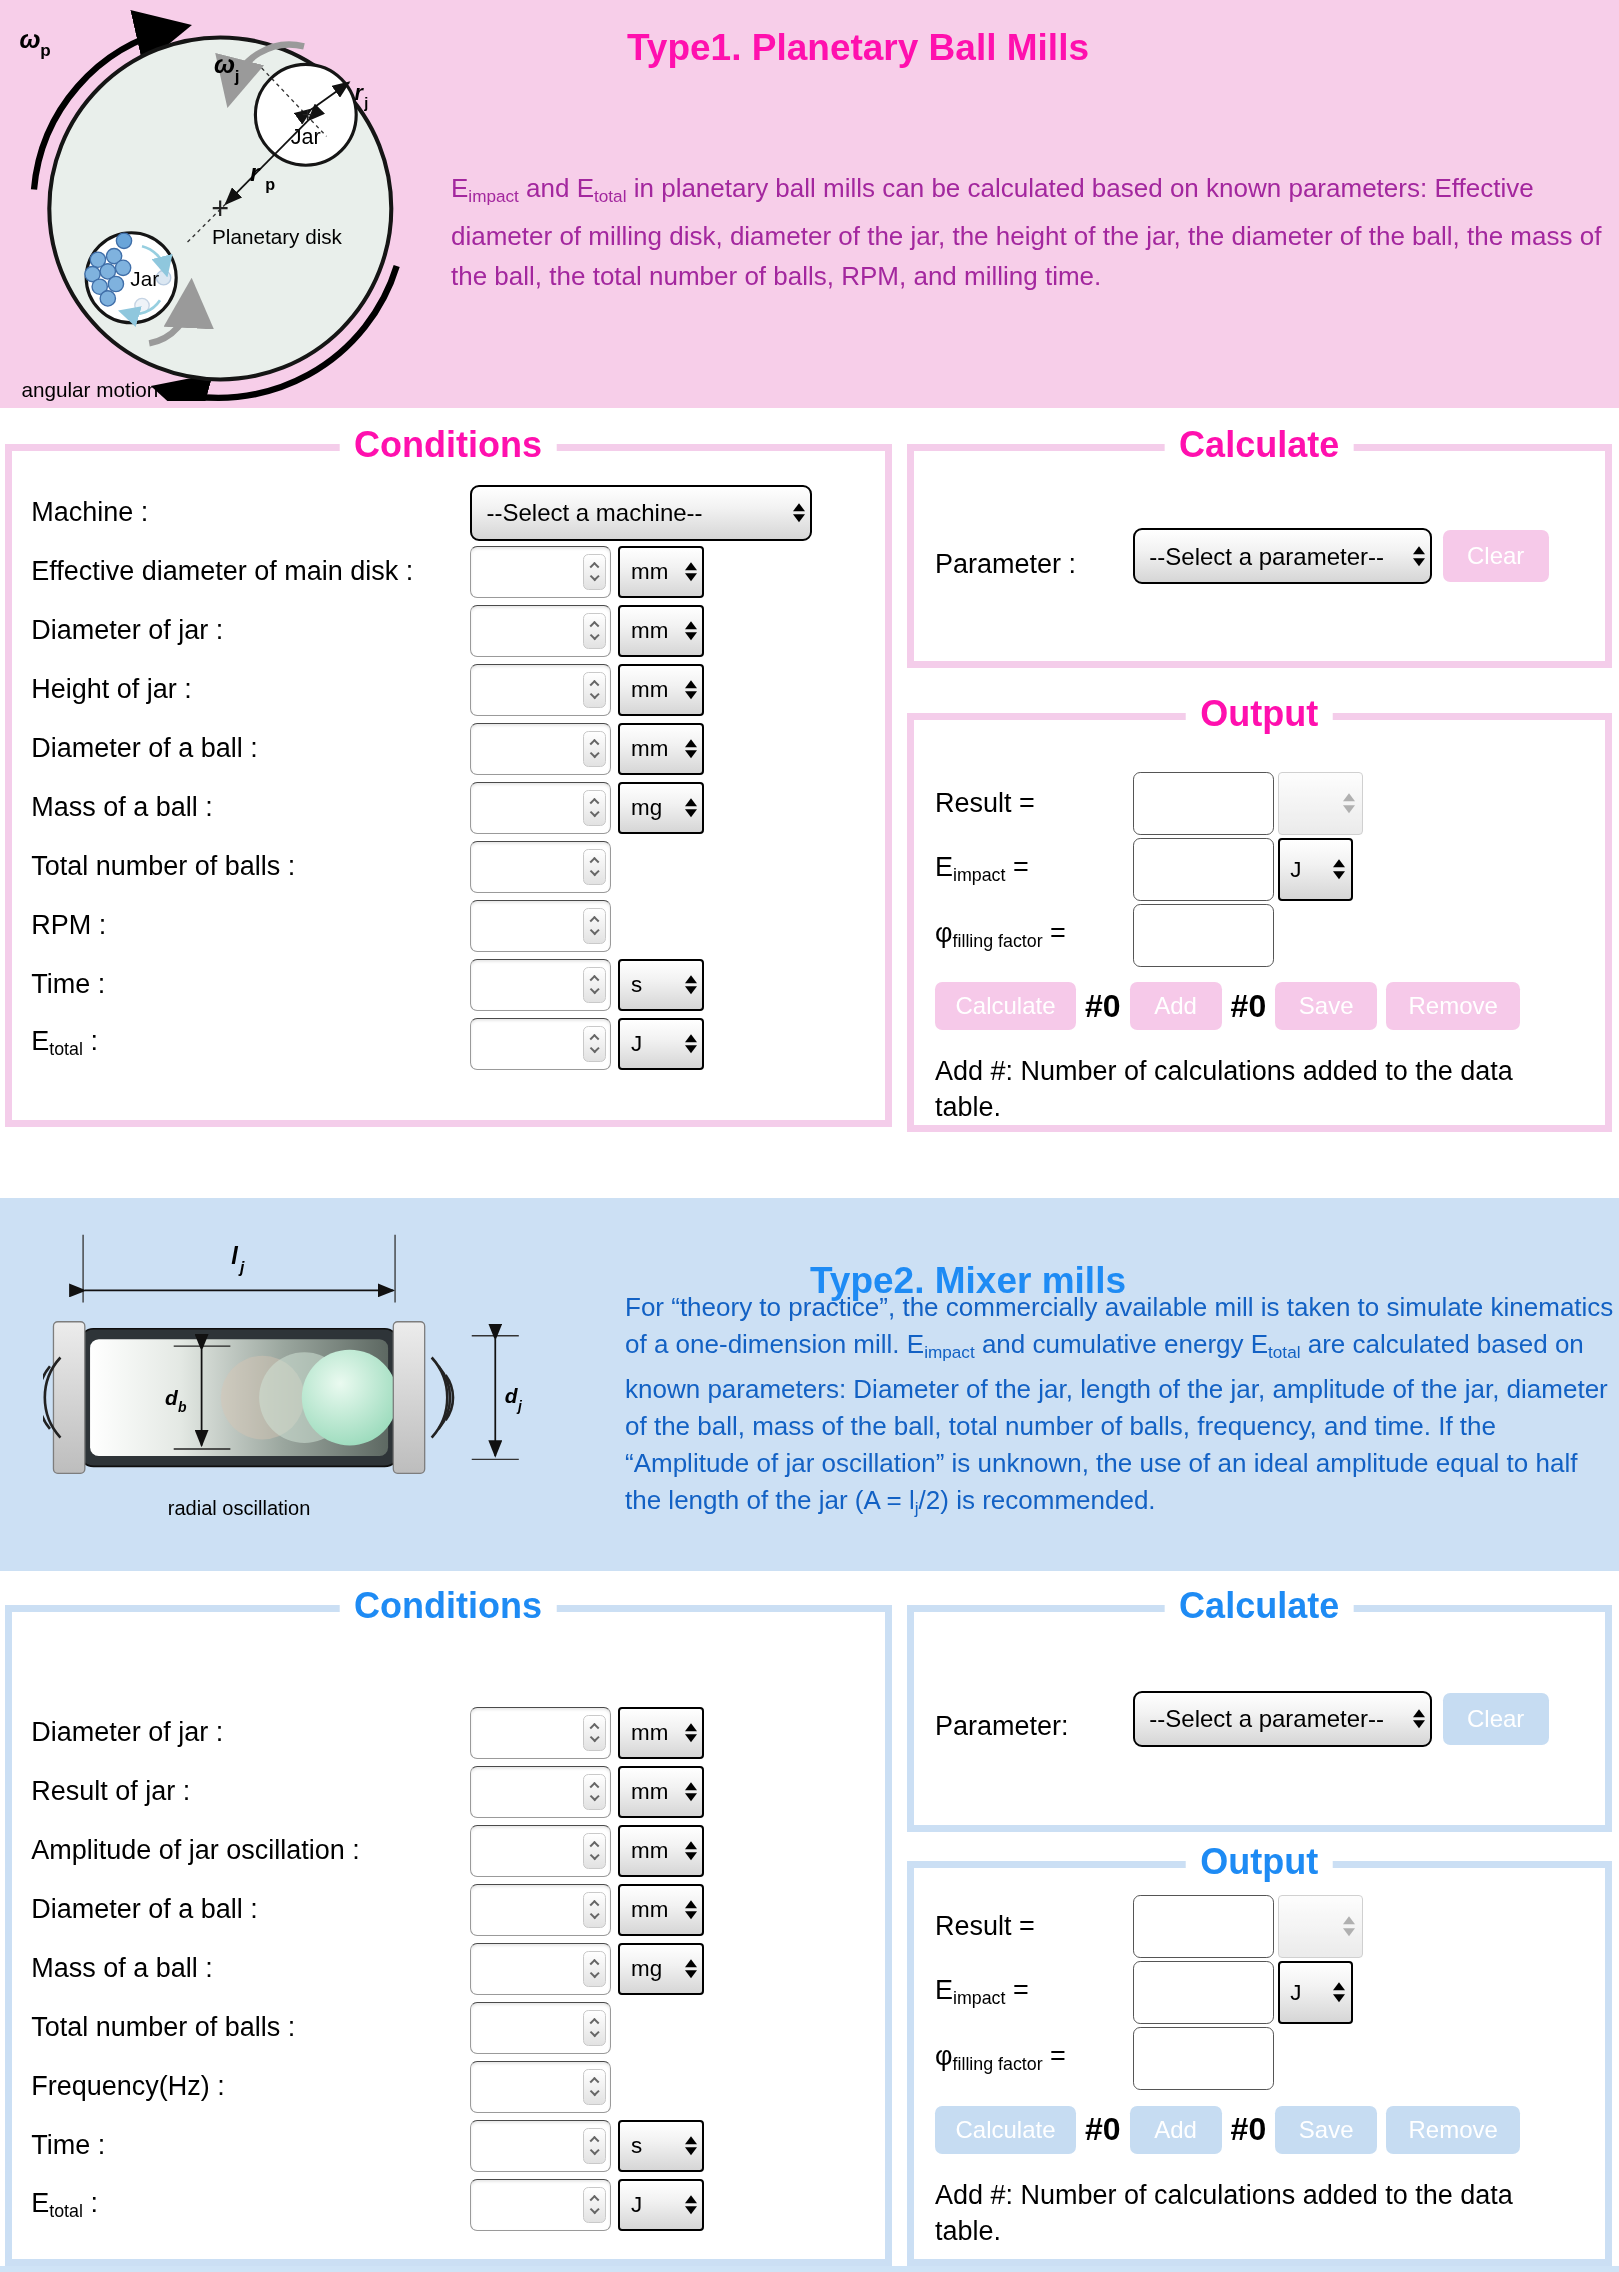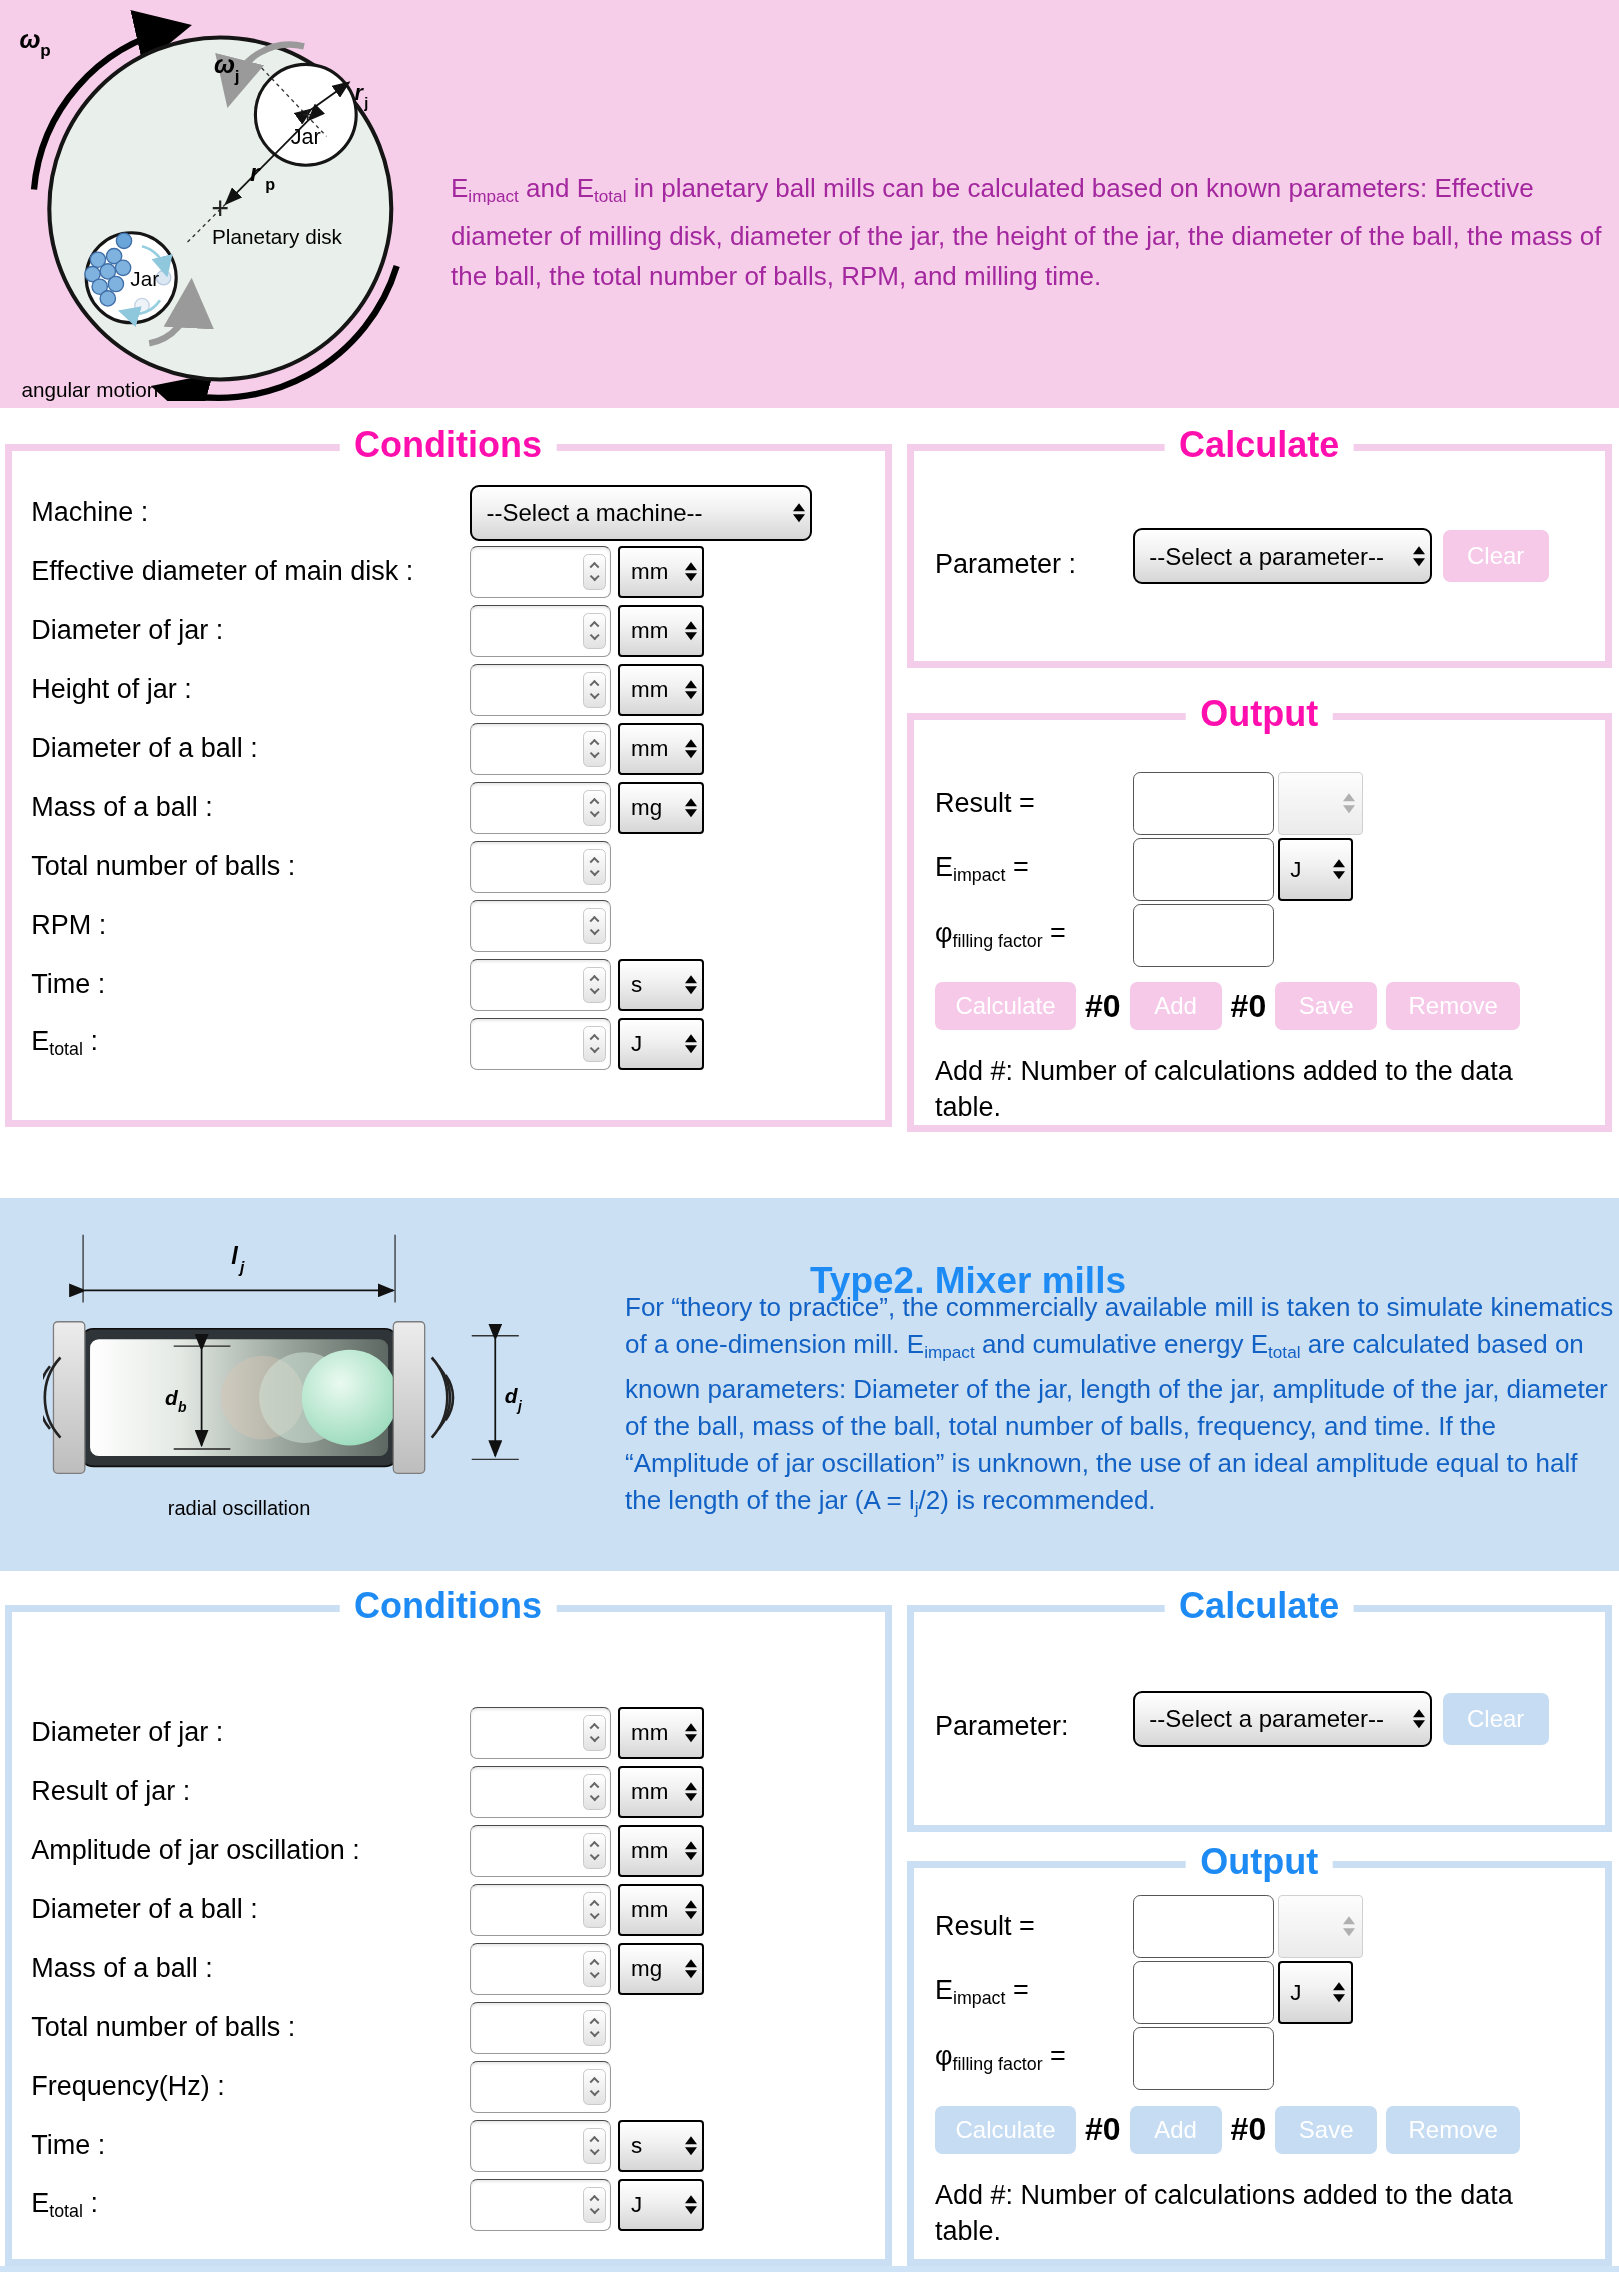--- a/index.html
+++ b/index.html
@@ -159,20 +159,21 @@
       <circle cx="121" cy="310" r="8.5" fill="#7fb2de" stroke="#3f6ea8" stroke-width="1.5"></circle>
       <circle cx="112" cy="326" r="8.5" fill="#7fb2de" stroke="#3f6ea8" stroke-width="1.5"></circle>
       <circle cx="174" cy="303" r="8" fill="#dbe7f2" stroke="#b8cbe0" stroke-width="1.5"></circle>
       <circle cx="150" cy="334" r="8" fill="#eef3f8" stroke="#c5d4e4" stroke-width="1.5"></circle>
       <path d="M 150 268 A 36 36 0 0 1 176 294" fill="none" stroke="#97cfe0" stroke-width="3" marker-end="url(#ac)"></path>
       <path d="M 170 328 A 34 34 0 0 1 132 342" fill="none" stroke="#97cfe0" stroke-width="3" marker-end="url(#ac)"></path>
       <text x="153" y="312" font-size="23" text-anchor="middle">Jar</text>
       <path d="M 158 376 A 56 56 0 0 0 204 324" fill="none" stroke="#9a9a9a" stroke-width="7" marker-end="url(#ag)"></path>
       <text x="16" y="436" font-size="23">angular motion</text>
     </svg>
+    <h1 class="band-title">Type1. Planetary Ball Mills</h1>
     <p class="band-desc"><span>E</span><span class="sub">impact</span><span> and E</span><span class="sub">total</span><span> in planetary ball mills can be calculated based on known parameters: Effective diameter of milling disk, diameter of the jar, the height of the jar, the diameter of the ball, the mass of the ball, the total number of balls, RPM, and milling time.</span></p>
   </div>
 
   <div class="panels">
     <div class="panel conditions">
       <div class="panel-title">Conditions</div>
       <div class="rows">
         <div class="crow">
           <span class="lbl">Machine :</span>
           <span class="selwrap bigsel">

